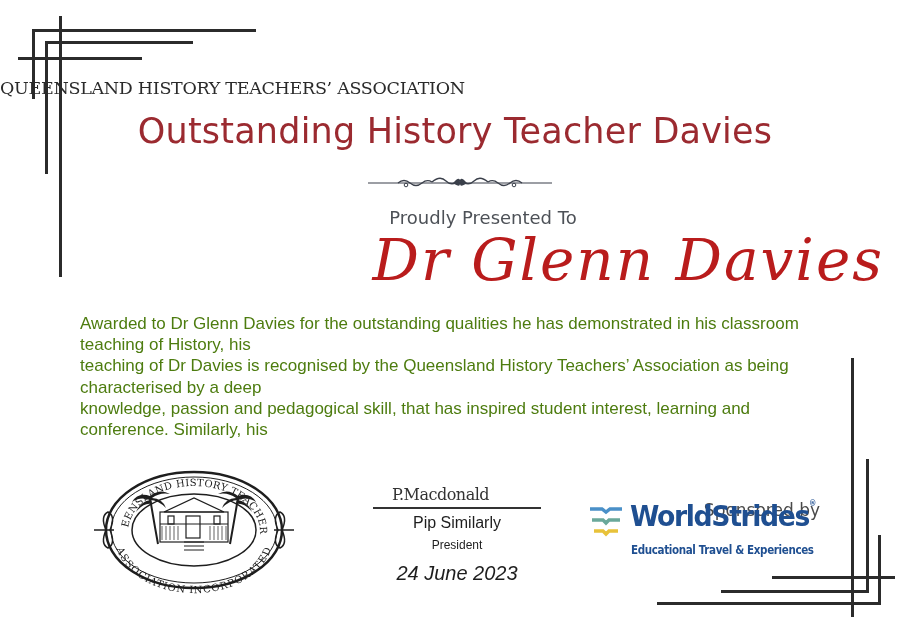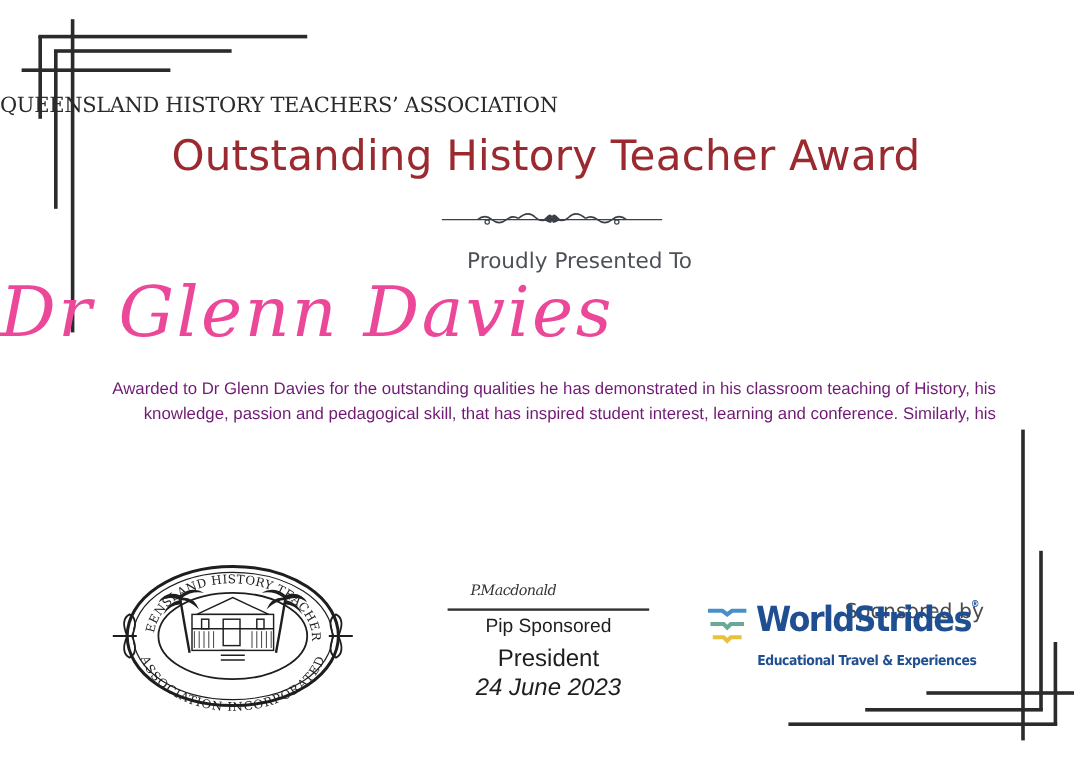--- a/index.html
+++ b/index.html
@@ -3,28 +3,28 @@
 <meta charset="utf-8">
 <style>
   html, body { margin:0; padding:0; }
   body { width:910px; height:640px; background:#ffffff; position:relative; overflow:hidden; }
   .line { position:absolute; background:#2b2b2b; }
   .abs { position:absolute; }
   .org { left:0; width:787px; top:78px; text-align:left; font-family:"DejaVu Serif", serif; font-size:17.5px; color:#2a2a2a; letter-spacing:-0.3px; }
   .title { left:0; width:910px; top:111px; text-align:center; font-family:"DejaVu Sans", sans-serif; font-size:35px; color:#9b2a30; letter-spacing:0.2px; }
   .flourish { left:368px; top:176px; width:184px; height:14px; }
   .presented { left:0; width:910px; top:207px; text-align:center; font-family:"DejaVu Sans", sans-serif; font-size:18px; color:#4d5157;padding-left:28px; }
-  .recipient { left:0; width:884px; top:226px; text-align:left; font-family:"DejaVu Serif", serif; font-style:italic; font-size:58px; color:#ec4899; letter-spacing:2px; }
-  .body-text { left:80px; width:750px; top:313px; text-align:right; font-family:"Liberation Sans", sans-serif; font-size:14px; line-height:21.2px; color:#701a75; }
+  .recipient { left:0; width:884px; top:226px; text-align:right; font-family:"DejaVu Serif", serif; font-style:italic; font-size:58px; color:#b91c1c; letter-spacing:2px; }
+  .body-text { left:80px; width:750px; top:313px; text-align:left; font-family:"Liberation Sans", sans-serif; font-size:17px; line-height:21.2px; color:#4d7c0f; }
   .body-text p { margin:0; }
   .closing { margin-top:3px !important; }
-  .sig-script { left:392px; top:485px; font-family:"DejaVu Serif", serif; font-style:italic; font-size:12px; color:#333; letter-spacing:-0.5px; }
+  .sig-script { left:392px; top:485px; font-family:"DejaVu Serif", serif; font-size:16px; color:#333; letter-spacing:-0.5px; }
   .sig-line { left:373px; top:507px; width:168px; height:1.5px; background:#333; }
   .sig-name { left:373px; width:168px; top:514px; text-align:center; font-family:"Liberation Sans", sans-serif; font-size:16px; color:#1e1e1e; }
-  .sig-role { left:373px; width:168px; top:538px; text-align:center; font-family:"Liberation Sans", sans-serif; font-size:20px; color:#1e1e1e; }
+  .sig-role { left:373px; width:168px; top:538px; text-align:center; font-family:"Liberation Sans", sans-serif; font-size:12px; color:#1e1e1e; }
   .sig-date { left:373px; width:168px; top:562px; text-align:center; font-family:"Liberation Sans", sans-serif; font-style:italic; font-size:20px; color:#1e1e1e; }
   .sponsored { left:620px; width:200px; top:476px; text-align:right; font-family:"DejaVu Sans", sans-serif; font-size:17px; color:#4a4a4a;margin-top:24px; }
   .ws-logo { left:588px; top:503px; width:220px; height:38px; }
   .ws-word { position:absolute; left:42px; top:-4px; font-family:"DejaVu Sans", sans-serif; font-weight:bold; font-size:29px; color:#1f4f91; letter-spacing:-1.5px; transform:scaleX(0.92); transform-origin:left; }
   .ws-tag { left:631px; top:543px; font-family:"DejaVu Sans", sans-serif; font-weight:bold; font-size:11.5px; color:#1f4f91; letter-spacing:-0.4px; transform:scaleX(0.9); transform-origin:left; }
   .seal { left:88px; top:466px; width:212px; height:128px; }
 </style>
 </head>
 <body>
 
@@ -40,40 +40,41 @@
 <div>
   <div class="line" style="left:851px;top:358px;width:3px;height:259px;"></div>
   <div class="line" style="left:866px;top:459px;width:3px;height:133px;"></div>
   <div class="line" style="left:878px;top:535px;width:3px;height:69px;"></div>
   <div class="line" style="left:772px;top:576px;width:123px;height:3px;"></div>
   <div class="line" style="left:721px;top:590px;width:148px;height:3px;"></div>
   <div class="line" style="left:657px;top:602px;width:224px;height:3px;"></div>
 </div>
 
 <div class="abs org">QUEENSLAND HISTORY TEACHERS’ ASSOCIATION</div>
-<div class="abs title">Outstanding History Teacher Award</div>
+<div class="abs title">Outstanding History Teacher Davies</div>
 
 <svg class="abs flourish" viewBox="0 0 184 14">
   <line x1="0" y1="7" x2="184" y2="7" stroke="#3a3f4a" stroke-width="1.2"></line>
   <g fill="none" stroke="#3a3f4a" stroke-width="1.3">
     <path d="M30 7 q6 -5 12 0 q6 5 12 0 q5 -4 10 -1"></path>
     <path d="M154 7 q-6 -5 -12 0 q-6 5 -12 0 q-5 -4 -10 -1"></path>
     <path d="M64 6 q8 -7 14 -1 q6 6 14 -1"></path>
     <path d="M120 6 q-8 -7 -14 -1 q-6 6 -14 -1"></path>
   </g>
   <path d="M85 7 q7 -8 7 -1 q0 -7 7 1 q-7 5 -7 1 q0 4 -7 -1z" fill="#3a3f4a"></path>
   <circle cx="38" cy="9" r="1.8" fill="none" stroke="#3a3f4a" stroke-width="1"></circle>
   <circle cx="146" cy="9" r="1.8" fill="none" stroke="#3a3f4a" stroke-width="1"></circle>
 </svg>
 
 <div class="abs presented">Proudly Presented To</div>
 <div class="abs recipient">Dr Glenn Davies</div>
 
 <div class="abs body-text">
   <p>Awarded to Dr Glenn Davies for the outstanding qualities he has demonstrated in his classroom teaching of History, his</p>
+  <p>teaching of Dr Davies is recognised by the Queensland History Teachers’ Association as being characterised by a deep</p>
   <p>knowledge, passion and pedagogical skill, that has inspired student interest, learning and conference. Similarly, his</p>
 </div>
 
 <svg class="abs seal" viewBox="0 0 212 128">
   <defs>
     <path id="topArc" d="M40 66 A66 46 0 0 1 172 66"></path>
     <path id="botArc" d="M34 70 A72 50 0 0 0 178 70"></path>
   </defs>
   <ellipse cx="106" cy="64" rx="88" ry="58" fill="none" stroke="#1e1e1e" stroke-width="2.5"></ellipse>
   <ellipse cx="106" cy="64" rx="83" ry="53" fill="none" stroke="#1e1e1e" stroke-width="1"></ellipse>
@@ -110,21 +111,21 @@
     <path d="M150 30 q-10 -8 -20 -2 q10 -2 18 4 q-10 0 -14 10 q8 -8 16 -8z"></path>
   </g>
   <g stroke="#1e1e1e" stroke-width="2" fill="none">
     <path d="M62 32 q4 24 8 46"></path>
     <path d="M150 32 q-4 24 -8 46"></path>
   </g>
 </svg>
 
 <div class="abs sig-script">P.Macdonald</div>
 <div class="abs sig-line"></div>
-<div class="abs sig-name">Pip Sponsored</div>
+<div class="abs sig-name">Pip Similarly</div>
 <div class="abs sig-role">President</div>
 <div class="abs sig-date">24 June 2023</div>
 
 <div class="abs sponsored">Sponsored by</div>
 <div class="abs ws-logo">
   <svg width="36" height="34" viewBox="0 0 36 34" style="position:absolute;left:0;top:2px;">
     <path d="M2 4 h12 l4 3 l4 -3 h12" stroke="#4a90c8" stroke-width="3.4" fill="none"></path>
     <path d="M4 15 h11 l3 3 l3 -3 h11" stroke="#6aa89a" stroke-width="3.4" fill="none"></path>
     <path d="M6 26 h9 l3 3 l3 -3 h9" stroke="#e8c23a" stroke-width="3.4" fill="none"></path>
   </svg>

